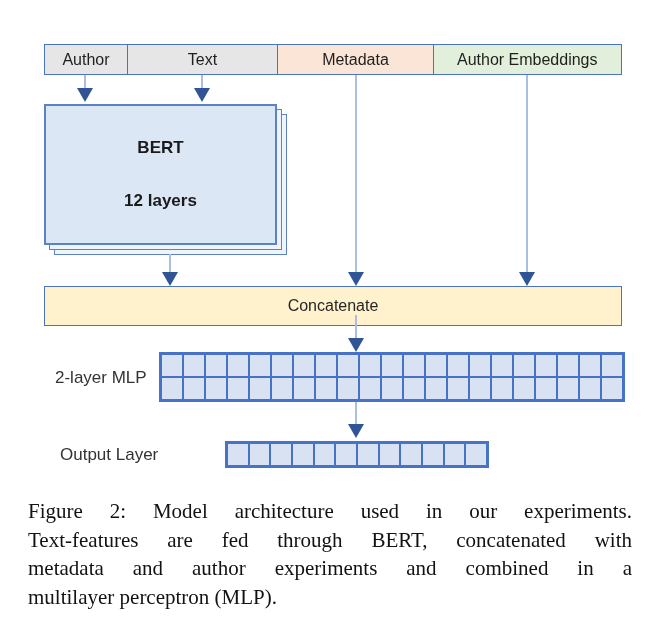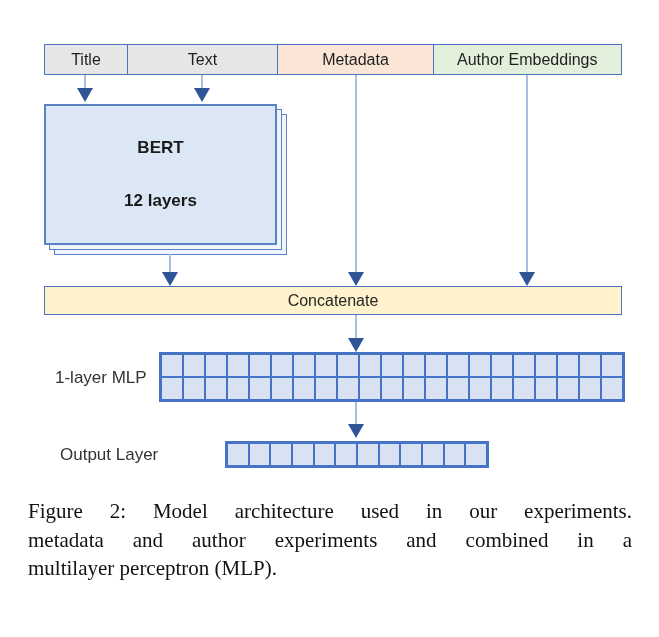--- a/index.html
+++ b/index.html
@@ -30,21 +30,21 @@
   }
   .bert-front{
     background:#dbe7f5;
     border:2px solid #5b82c4;
     display:flex;flex-direction:column;align-items:center;justify-content:center;
     font-weight:bold;font-size:17px;color:#1a1a1a;line-height:24px;gap:29px;
   }
   
   .concat-bar{
     position:absolute;
-    left:44px;top:286px;width:578px;height:29px;
+    left:44px;top:286px;width:578px;height:40px;
     box-sizing:border-box;
     background:#fff2cc;
     border:1.5px solid #4a74c0;
     display:flex;align-items:center;justify-content:center;
     font-size:16px;color:#262626;
   }
   
   .stem{
     position:absolute;width:2px;background:#a8bfe2;
   }
@@ -93,21 +93,21 @@
   .caption-line.last{
     text-align-last:left;
   }
 </style>
 </head>
 <body>
 
 <div id="canvas">
 
   <div class="input-box" style="left: 44px; width: 84px; background: rgb(231, 230, 230);">
-    <span>Title</span>
+    <span>Author</span>
   </div>
   <div class="input-box" style="left: 126.5px; width: 152px; background: rgb(231, 230, 230);">
     <span>Text</span>
   </div>
   <div class="input-box" style="left: 432.5px; width: 189.5px; background: rgb(226, 239, 218);">
     <span>Author Embeddings</span>
   </div>
   <div class="input-box" style="left: 277px; width: 157px; background: rgb(251, 229, 214);">
     <span>Metadata</span>
   </div>
@@ -132,21 +132,21 @@
   <div class="stem abs" style="left:169px;top:254px;height:18px;"></div>
   <div class="head abs" style="left:162px;top:272px;"></div>
 
   <div class="concat-bar">
     <span>Concatenate</span>
   </div>
 
   <div class="stem abs" style="left:355px;top:315px;height:23px;"></div>
   <div class="head abs" style="left:348px;top:338px;"></div>
 
-  <div class="side-label" style="left:55px;top:368px;">1-layer MLP</div>
+  <div class="side-label" style="left:55px;top:368px;">2-layer MLP</div>
   <div id="mlp-grid" class="neuron-grid" style="grid-template-columns: repeat(21, 1fr); grid-template-rows: repeat(2, 1fr);">
       <div class="cell" style="background: rgb(216, 226, 243);"></div>
       <div class="cell" style="background: rgb(216, 226, 243);"></div>
       <div class="cell" style="background: rgb(216, 226, 243);"></div>
       <div class="cell" style="background: rgb(216, 226, 243);"></div>
       <div class="cell" style="background: rgb(216, 226, 243);"></div>
       <div class="cell" style="background: rgb(216, 226, 243);"></div>
       <div class="cell" style="background: rgb(216, 226, 243);"></div>
       <div class="cell" style="background: rgb(216, 226, 243);"></div>
       <div class="cell" style="background: rgb(216, 226, 243);"></div>
@@ -199,17 +199,18 @@
       <div class="cell" style="background: rgb(216, 226, 243);"></div>
       <div class="cell" style="background: rgb(216, 226, 243);"></div>
       <div class="cell" style="background: rgb(216, 226, 243);"></div>
       <div class="cell" style="background: rgb(216, 226, 243);"></div>
       <div class="cell" style="background: rgb(216, 226, 243);"></div>
       <div class="cell" style="background: rgb(216, 226, 243);"></div>
     </div>
 
   <div id="caption">
     <div class="caption-line">Figure 2: Model architecture used in our experiments.</div>
+    <div class="caption-line">Text-features are fed through BERT, concatenated with</div>
     <div class="caption-line">metadata and author experiments and combined in a</div>
     <div class="caption-line last">multilayer perceptron (MLP).</div>
   </div>
 
 </div>
 
 </body></html>

